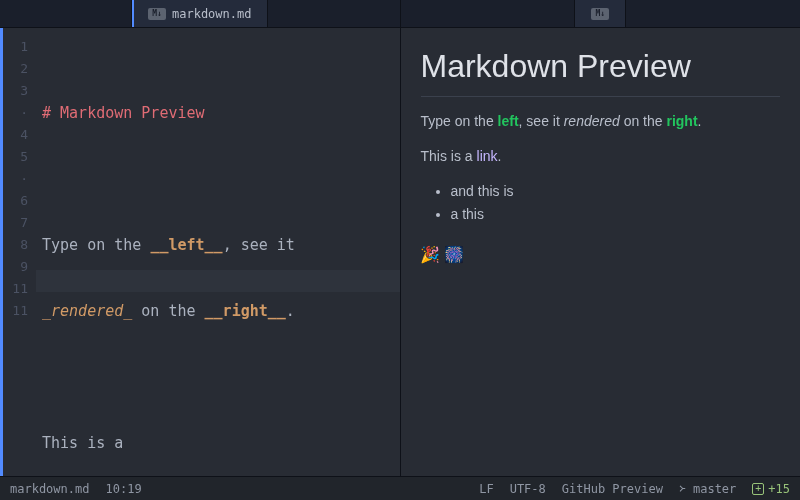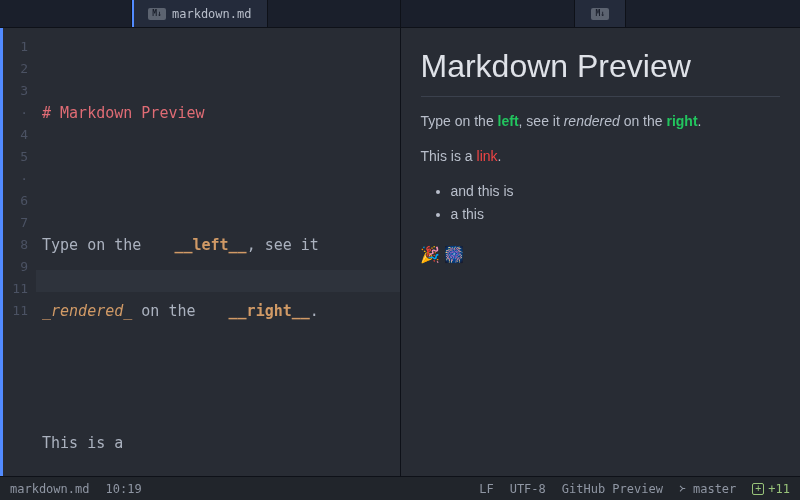--- a/index.html
+++ b/index.html
@@ -97,21 +97,21 @@
   .line { height: 22px; position: relative; }
   .cursor-line {
     position: absolute;
     left: 0; right: 0;
     height: 22px;
     background: rgba(93,104,125,0.12);
     pointer-events: none;
   }
   .tok-red   { color: #e06c75; }
   .tok-grey  { color: #abb2bf; }
-  .tok-orange{ color: #d19a66; font-weight: 600; margin-left: 24px; }
+  .tok-orange{ color: #d19a66; font-weight: 600; }
   .tok-orange-ital { color: #d19a66; font-style: italic; }
 
   .preview-body {
     flex: 1;
     background: #282c34;
     padding: 14px 20px;
     color: #b9bfcb;
     font-family: -apple-system, BlinkMacSystemFont, "Segoe UI", Helvetica, Arial, sans-serif;
     font-size: 14px;
     line-height: 1.5;
@@ -121,21 +121,21 @@
     font-size: 32px;
     font-weight: 500;
     color: #dfe2e8;
     border-bottom: 1px solid #3b414d;
     padding-bottom: 6px;
     margin-bottom: 14px;
   }
   .preview-body p { margin: 0 0 14px 0; }
   .preview-body strong { color: #22c55e; font-weight: 700; }
   .preview-body em { font-style: italic; }
-  .preview-body a { color: #ef4444; text-decoration: none; }
+  .preview-body a { color: #c4b5fd; text-decoration: none; }
   .preview-body ul { margin: 0 0 18px 0; padding-left: 30px; }
   .preview-body li { margin: 2px 0; }
   .emoji-row { font-size: 16px; }
 
   .statusbar {
     height: 24px;
     background: #21252b;
     border-top: 1px solid #0e1118;
     display: flex;
     align-items: center;
@@ -254,15 +254,15 @@
   <span class="spacer"></span>
   <span class="item">LF</span>
   <span class="item">UTF-8</span>
   <span class="item">GitHub Preview</span>
   <span class="item">
     <span class="branch-icon"></span>
     <span>master</span>
   </span>
   <span class="item diff-box">
     <span class="diff-plus">+</span>
-    <span>+11</span>
+    <span>+15</span>
   </span>
 </div>
 
 </body></html>

